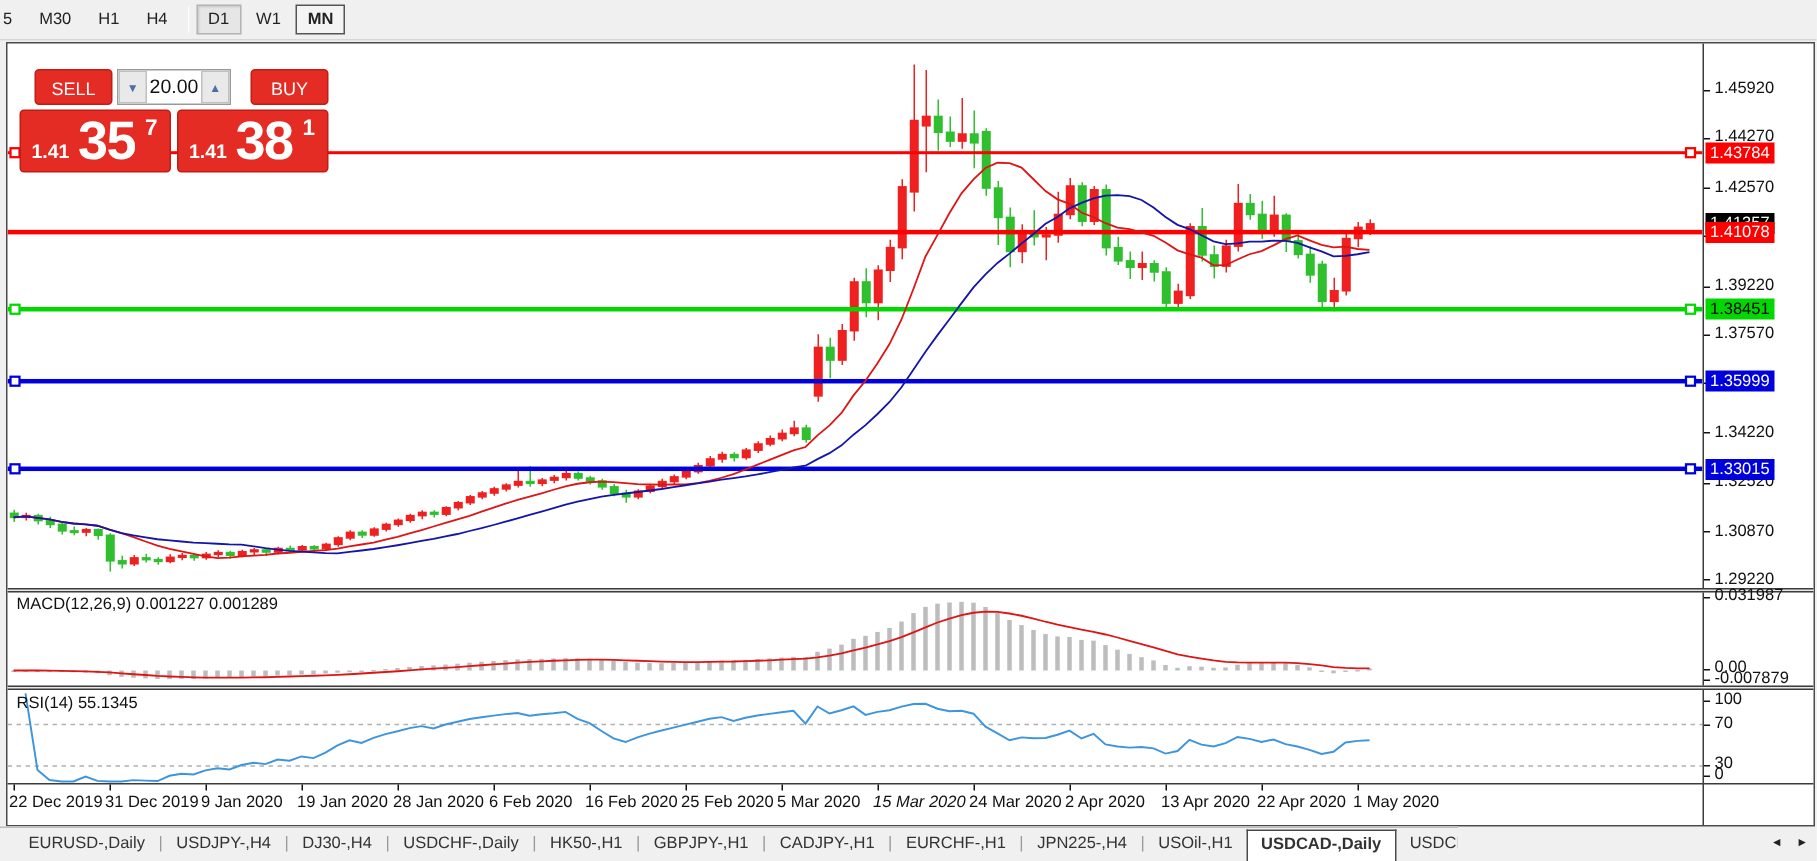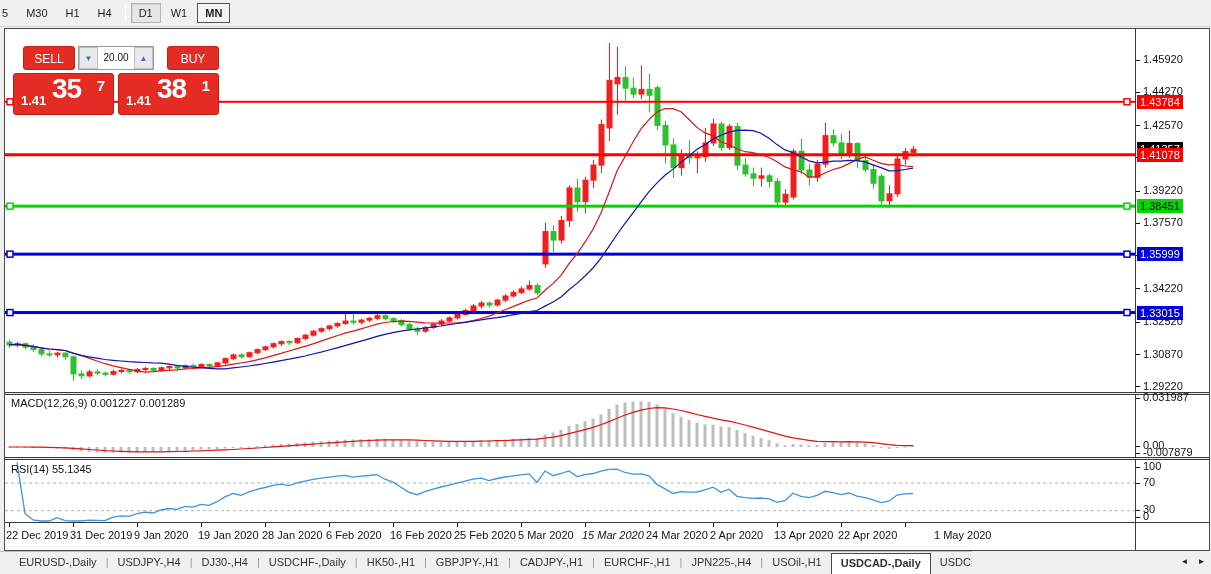--- a/index.html
+++ b/index.html
@@ -32,27 +32,27 @@
   #chart-title{position:absolute;left:8px;top:5px;font-size:11px;font-weight:bold;color:#111;}
   #chart-title .arr{font-size:8px;margin-right:4px;}
   
   #trade{position:absolute;left:8px;top:17px;width:206px;}
   .trade-row{display:flex;height:24px;margin-bottom:3px;}
   .tbtn{width:52px;background:#e42b24;color:#fff;font-size:12px;text-align:center;
     line-height:24px;border-radius:3px;border:1px solid #c01d16;cursor:pointer;margin-left:10px;}
   .vol-box{flex:1;display:flex;margin:0 3px;border:1px solid #9a9a9a;background:#fff;height:24px;}
   .vol-arrow{width:19px;background:#e9e9e9;border:1px solid #c0c0c0;color:#4a6fa5;
     font-size:8px;text-align:center;line-height:22px;cursor:pointer;}
-  .vol-val{flex:1;font-size:10px;text-align:center;line-height:22px;color:#111;}
+  .vol-val{flex:1;font-size:13px;text-align:center;line-height:22px;color:#111;}
   .price-row{display:flex;height:42px;}
   .pbox{flex:1;background:#e42b24;border:1px solid #c01d16;border-radius:3px;color:#fff;
     position:relative;cursor:pointer;}
   .pbox.left{margin-right:4px;}
   .pbox .small{position:absolute;left:7px;bottom:6px;font-size:13px;font-weight:bold;}
-  .pbox .big{position:absolute;left:38px;top:-1px;font-size:28px;font-weight:bold;letter-spacing:-1px;}
+  .pbox .big{position:absolute;left:38px;top:-1px;font-size:36px;font-weight:bold;letter-spacing:-1px;}
   .pbox .sup{position:absolute;right:8px;top:3px;font-size:15px;font-weight:bold;}
   
   #tabbar{position:absolute;left:0;top:551px;width:972px;height:23px;background:#f0f0f0;
     border-top:1px solid #bdbdbd;display:flex;align-items:stretch;overflow:hidden;padding-left:10px;}
   .tab{font-size:11px;color:#333;padding:4px 9px 0 9px;white-space:nowrap;cursor:pointer;}
   .tab.active{background:#fff;border:1px solid #4a4a4a;border-bottom:none;font-weight:bold;
     margin-top:1px;padding-top:3px;}
   .tab-sep{color:#999;padding-top:4px;font-size:11px;}
   #tab-scroll{position:absolute;right:2px;top:555px;display:flex;gap:2px;}
   .scr-btn{width:15px;height:15px;font-size:8px;line-height:14px;text-align:center;color:#222;
@@ -537,21 +537,21 @@
       <div class="date-label" style="left: 577px; font-style: italic;">15 Mar 2020</div>
       <div class="date-tick" style="left: 644px;"></div>
       <div class="date-label" style="left: 641px;">24 Mar 2020</div>
       <div class="date-tick" style="left: 708px;"></div>
       <div class="date-label" style="left: 705px;">2 Apr 2020</div>
       <div class="date-tick" style="left: 772px;"></div>
       <div class="date-label" style="left: 769px;">13 Apr 2020</div>
       <div class="date-tick" style="left: 836px;"></div>
       <div class="date-label" style="left: 833px;">22 Apr 2020</div>
       <div class="date-tick" style="left: 900px;"></div>
-      <div class="date-label" style="left: 897px; margin-left: 32px;">1 May 2020</div>
+      <div class="date-label" style="left: 897px;">1 May 2020</div>
     </div>
 </div>
 
 <div id="tabbar">
     <div class="tab">EURUSD-,Daily</div>
     <div class="tab-sep">|</div>
     <div class="tab">USDJPY-,H4</div>
     <div class="tab-sep">|</div>
     <div class="tab">DJ30-,H4</div>
     <div class="tab-sep">|</div>

